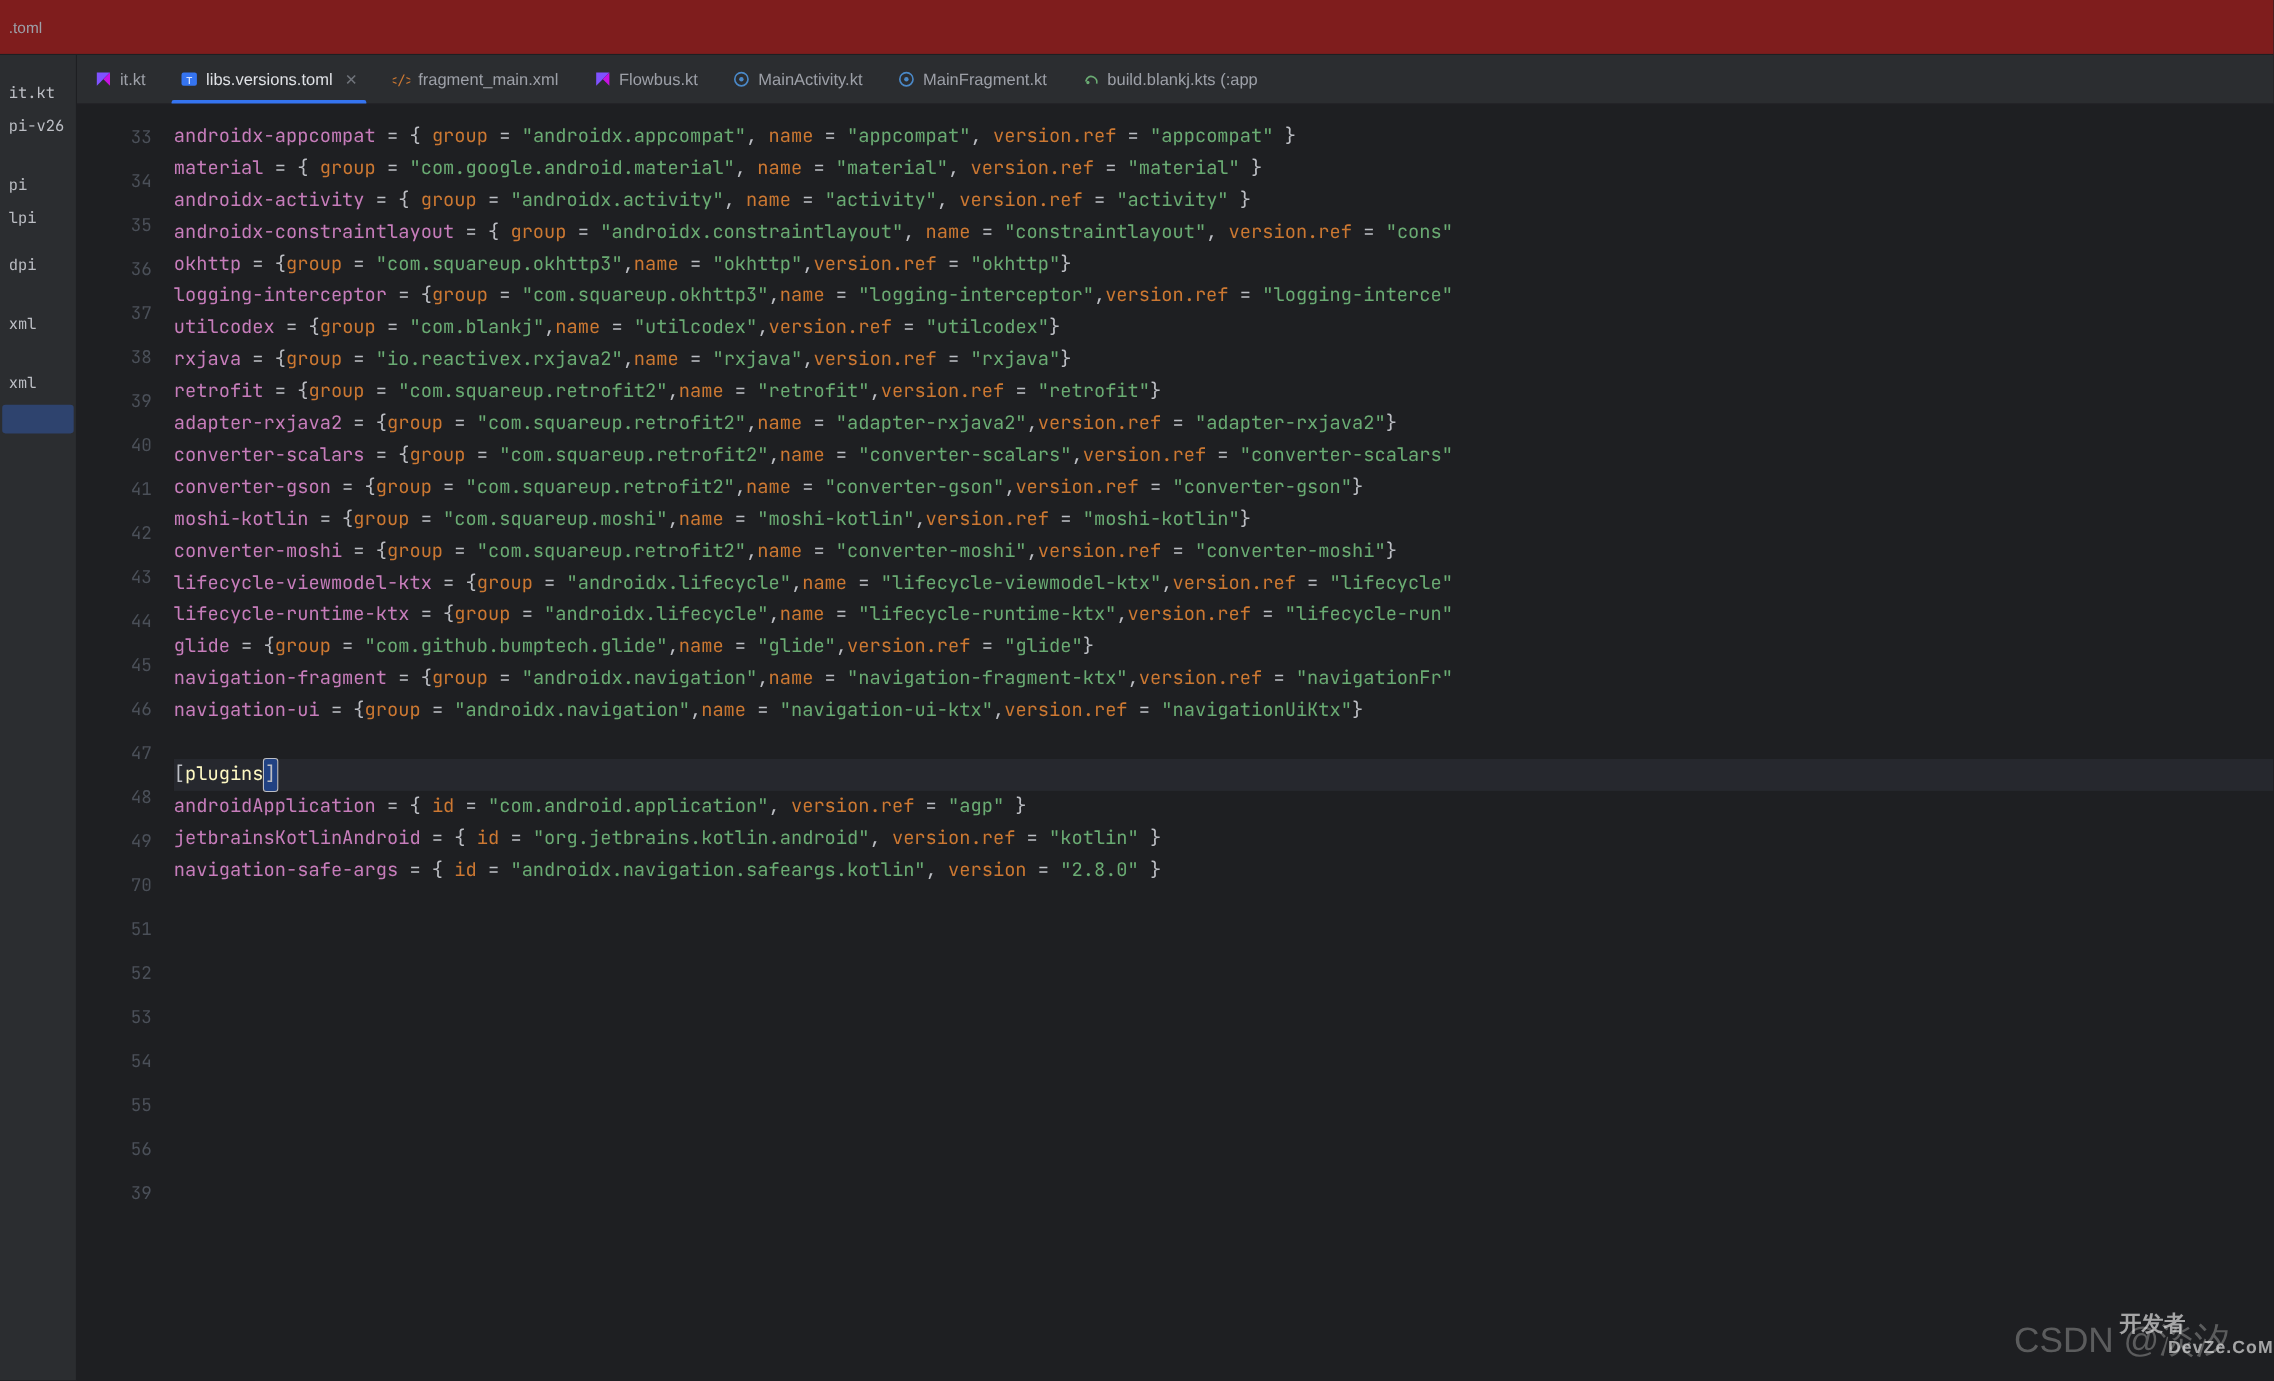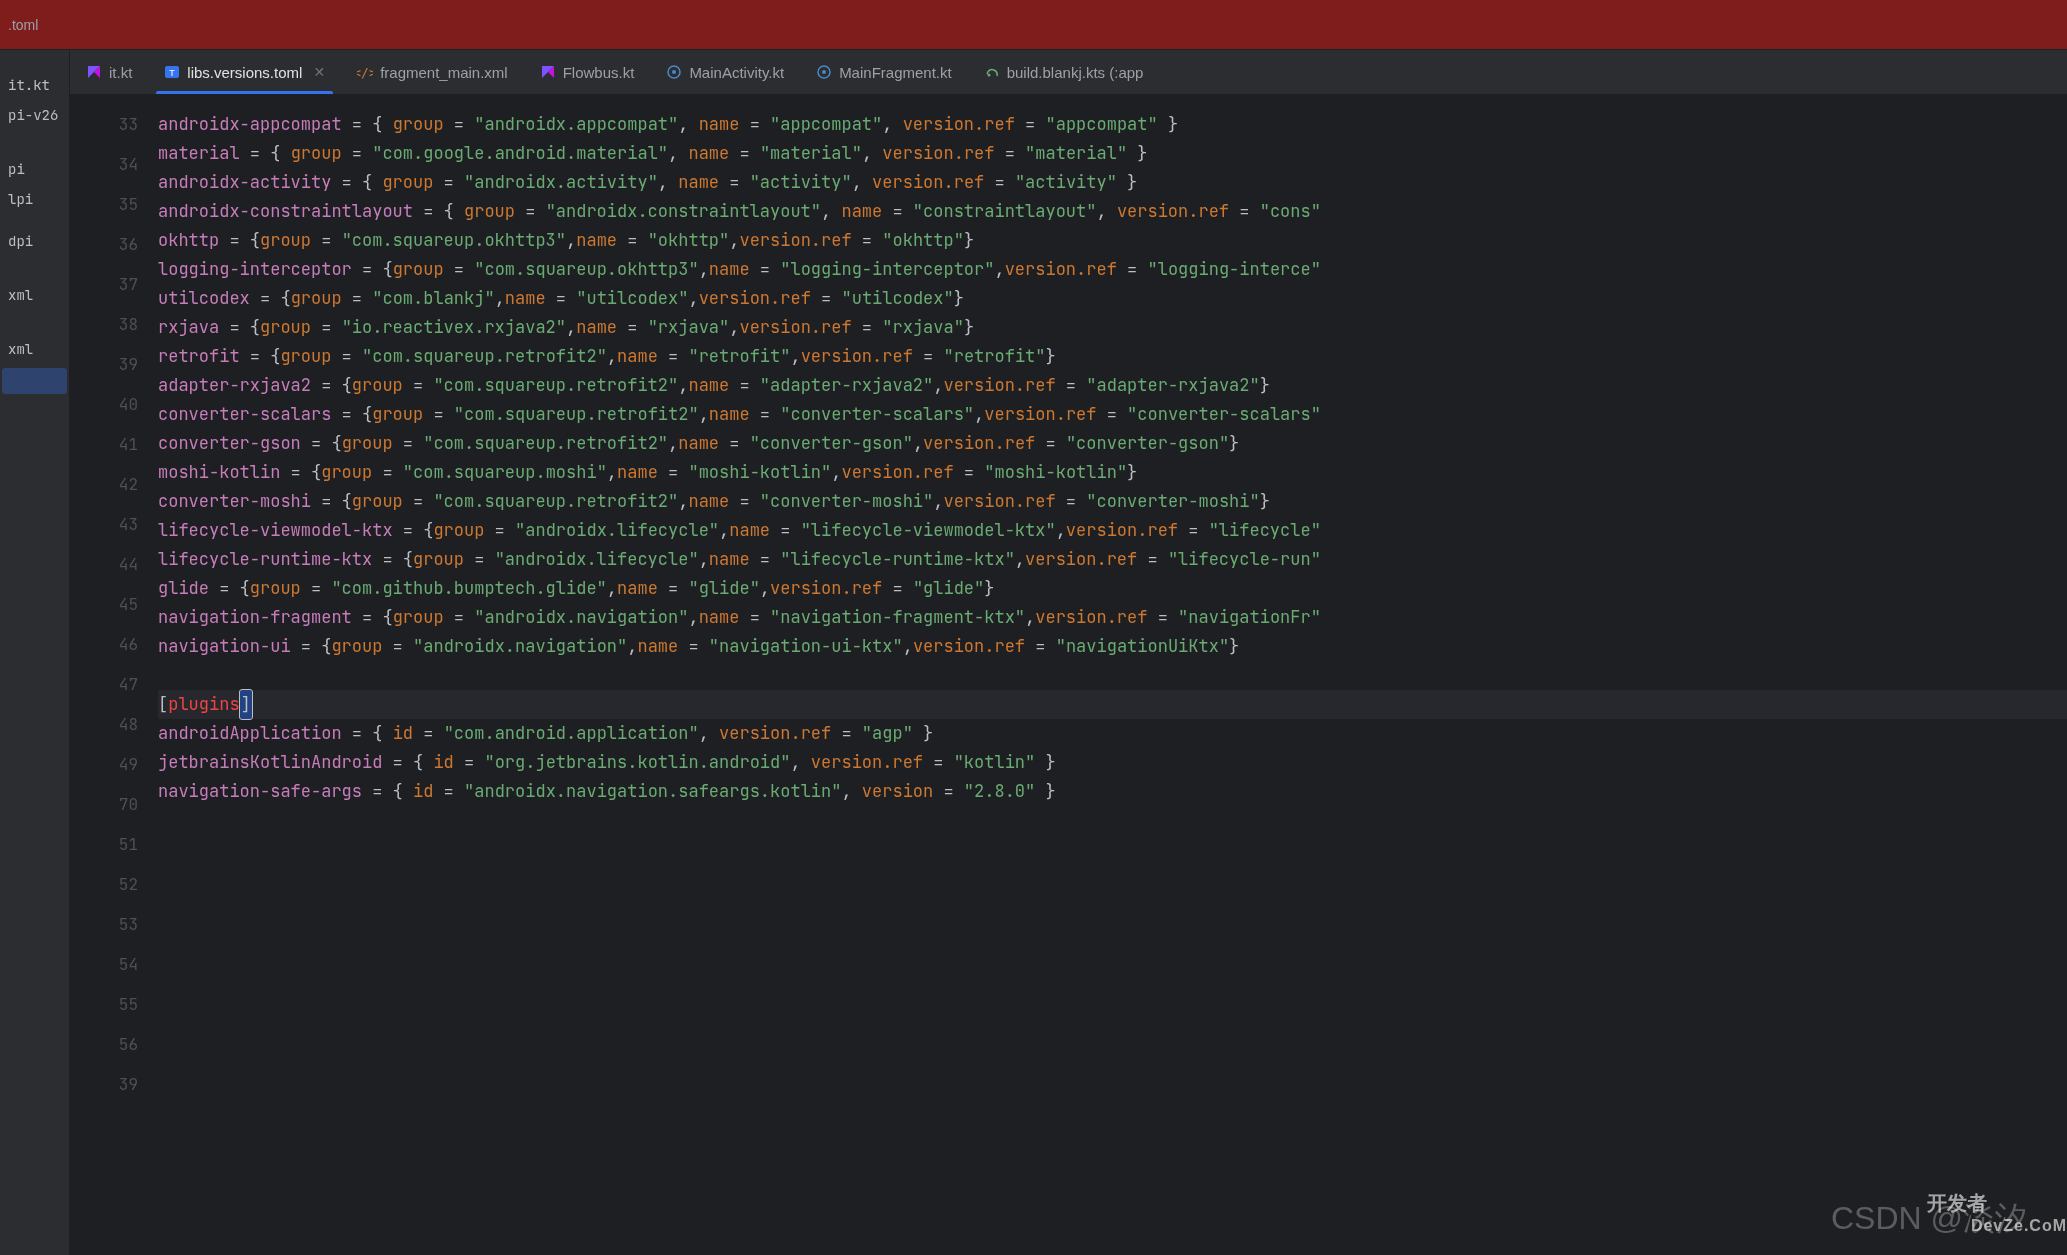--- a/index.html
+++ b/index.html
@@ -54,21 +54,21 @@
     user-select:none; padding-top:4px;
   }
   .gutter div { height:29px; font-size:16px;margin-top:11px; }
   .code { flex:1; padding-top:15px; white-space:pre; overflow:hidden; }
   .code .row { height:29px; }
 
   .k  { color:#c77dbb; }          
   .p  { color:#bcbec4; }          
   .o  { color:#cc7832; }          
   .s  { color:#6aab73; }          
-  .sec{ color:#ef4444; }          
+  .sec{ color:#fef9c3; }          
   .brk{ color:#bcbec4; }
   .hl-line { background:#26282e; display:inline-block; width:100%; }
   .caret-box {
     display:inline-block; outline:1px solid #bcbec4; border-radius:2px;
     padding:0 1px; background:#214283;
   }
 
   .watermark {
     position:absolute; right:40px; bottom:14px;
     color:#8e8e8e; font-family:Liberation Sans, sans-serif; font-size:32px;

